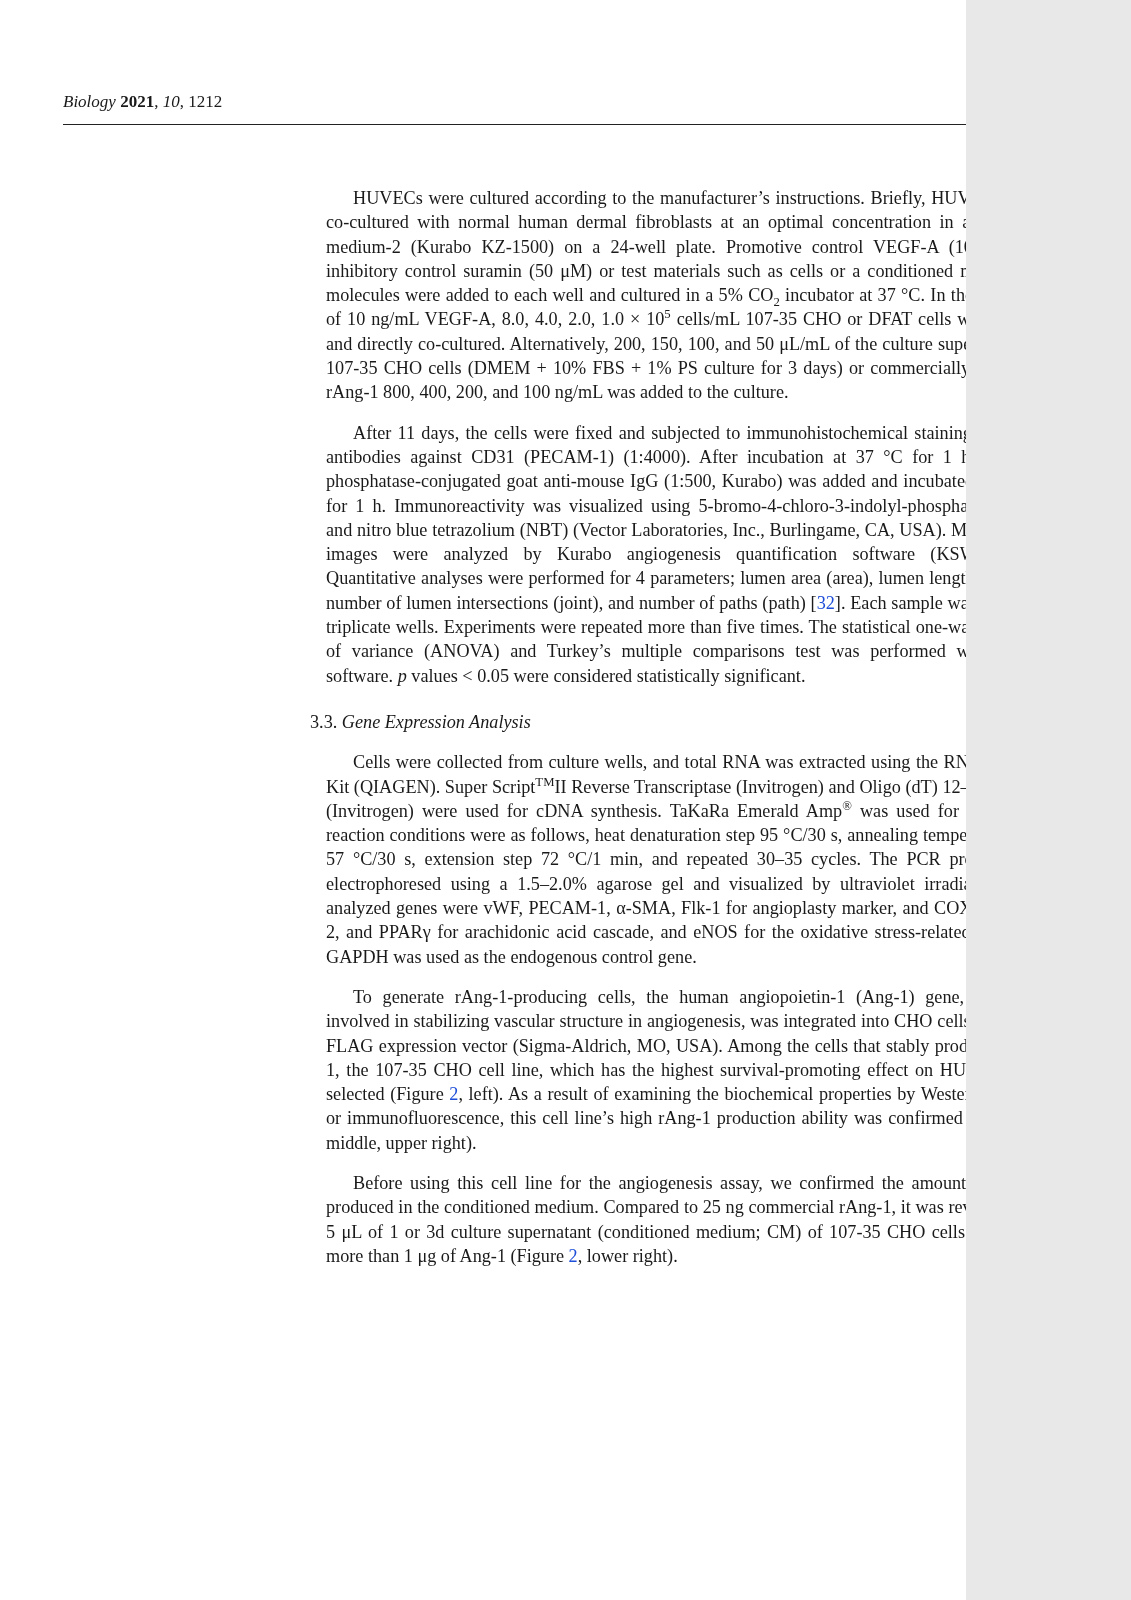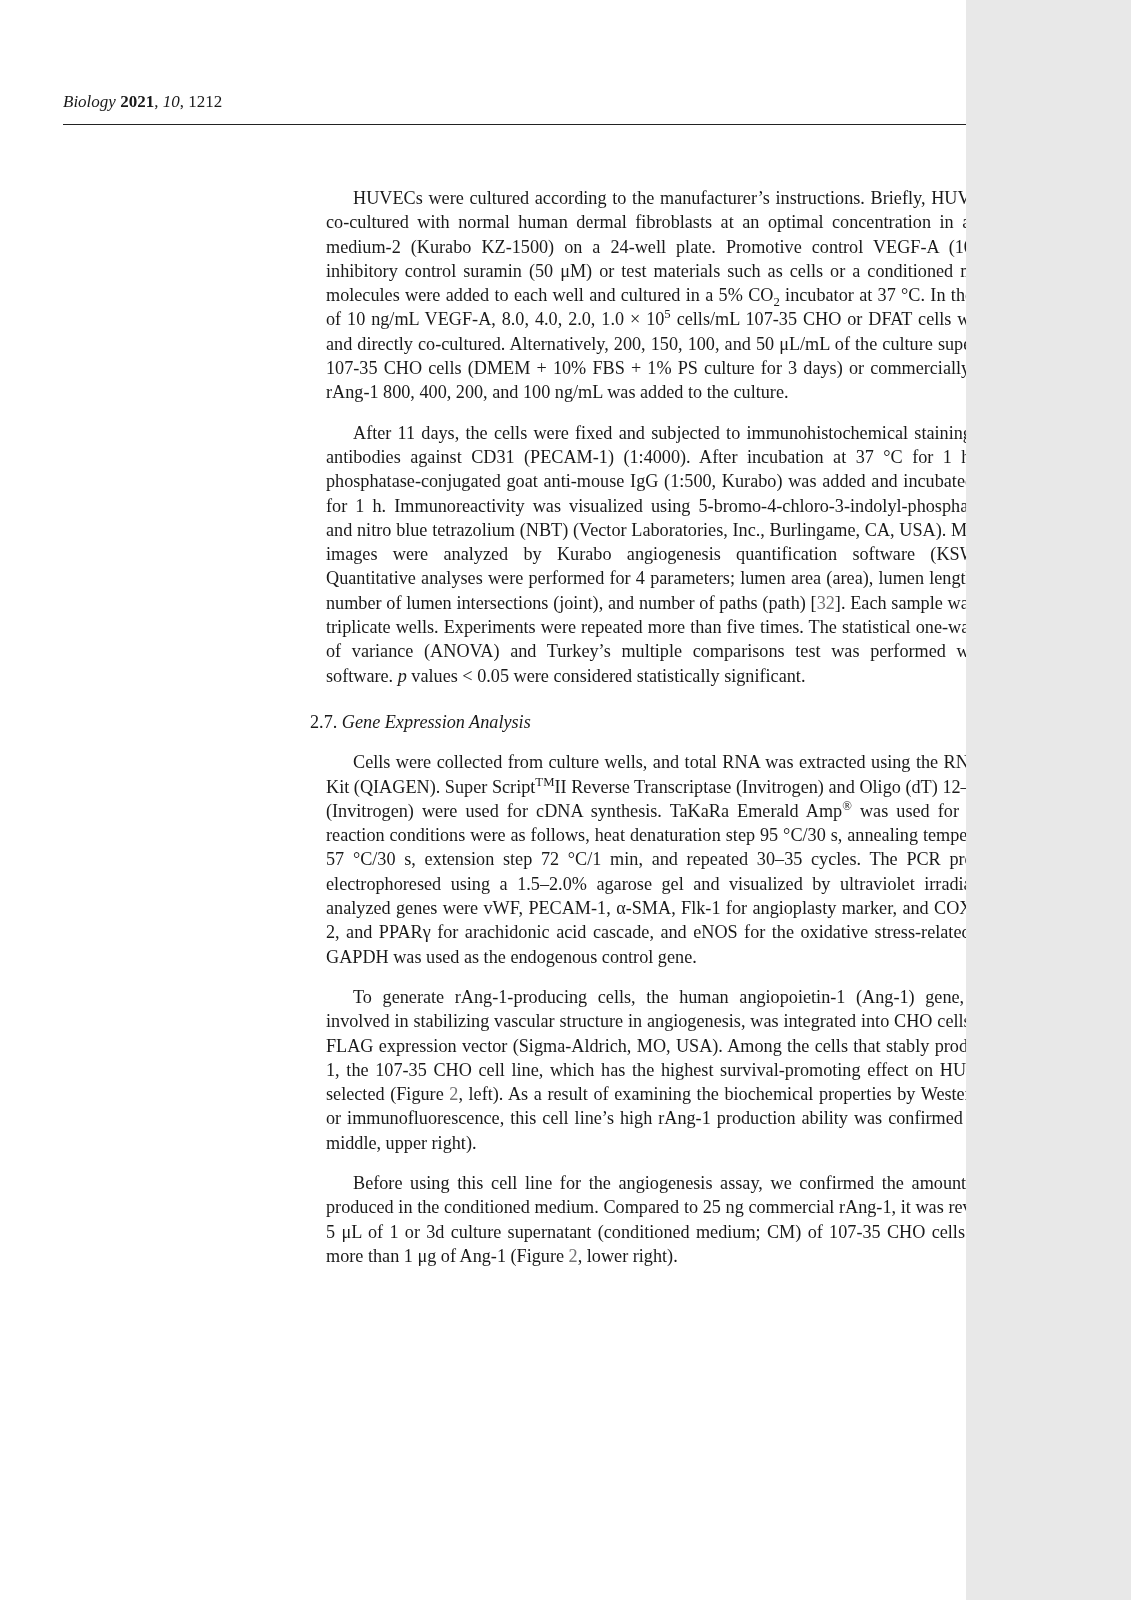--- a/index.html
+++ b/index.html
@@ -54,21 +54,21 @@
     font-weight: bold;
     margin: 26px 0 2px 0;
     text-align: left;
   }
   .subheading.tight { margin-top: 2px; }
   .para {
     margin: 16px;
     text-indent: 27px;
   }
   .para sub, .para sup { font-size: 0.7em; line-height: 0; }
-  .link { color: #737373; text-decoration: none; cursor: pointer; }
+  .link { color: #1d4ed8; text-decoration: none; cursor: pointer; }
 </style>
 </head>
 <body>
 
 <div class="page">
 
   <header class="pg-header">
     <div class="journal-ref"><i>Biology</i> <b>2021</b>, <i>10</i>, 1212</div>
     <div class="page-num">6 of 16</div>
   </header>
@@ -77,21 +77,21 @@
 
   <main class="content">
 
 
     <p class="para">HUVECs were cultured according to the manufacturer’s instructions. Briefly, HUVECs were co-cultured with normal human dermal fibroblasts at an optimal concentration in angiogenic medium-2 (Kurabo KZ-1500) on a 24-well plate. Promotive control VEGF-A (10 ng/mL), inhibitory control suramin (50 μM) or test materials such as cells or a conditioned medium or molecules were added to each well and cultured in a 5% CO<sub>2</sub> incubator at 37 °C. In the presence of 10 ng/mL VEGF-A, 8.0, 4.0, 2.0, 1.0 × 10<sup>5</sup> cells/mL 107-35 CHO or DFAT cells were added and directly co-cultured. Alternatively, 200, 150, 100, and 50 μL/mL of the culture supernatant of 107-35 CHO cells (DMEM + 10% FBS + 1% PS culture for 3 days) or commercially available rAng-1 800, 400, 200, and 100 ng/mL was added to the culture.</p>
 
 
 
     <p class="para">After 11 days, the cells were fixed and subjected to immunohistochemical staining by using antibodies against CD31 (PECAM-1) (1:4000). After incubation at 37 °C for 1 h, alkaline phosphatase-conjugated goat anti-mouse IgG (1:500, Kurabo) was added and incubated at 37 °C for 1 h. Immunoreactivity was visualized using 5-bromo-4-chloro-3-indolyl-phosphate (BCIP) and nitro blue tetrazolium (NBT) (Vector Laboratories, Inc., Burlingame, CA, USA). Microscopic images were analyzed by Kurabo angiogenesis quantification software (KSW-5000U). Quantitative analyses were performed for 4 parameters; lumen area (area), lumen length (length), number of lumen intersections (joint), and number of paths (path) [<a class="link">32</a>]. Each sample was tested in triplicate wells. Experiments were repeated more than five times. The statistical one-way analysis of variance (ANOVA) and Turkey’s multiple comparisons test was performed with Prism software. <i>p</i> values &lt; 0.05 were considered statistically significant.</p>
 
-    <h3 class="subheading"><span>2.7.</span> <span class="sec-title">Gene Expression Analysis</span></h3>
+    <h3 class="subheading"><span>3.3.</span> <span class="sec-title">Gene Expression Analysis</span></h3>
 
     <p class="para">Cells were collected from culture wells, and total RNA was extracted using the RNeasy Mini Kit (QIAGEN). Super Script<sup>TM</sup>II Reverse Transcriptase (Invitrogen) and Oligo (dT) 12–18 Primer (Invitrogen) were used for cDNA synthesis. TaKaRa Emerald Amp<sup>®</sup> was used for PCR. The reaction conditions were as follows, heat denaturation step 95 °C/30 s, annealing temperature 52–57 °C/30 s, extension step 72 °C/1 min, and repeated 30–35 cycles. The PCR product was electrophoresed using a 1.5–2.0% agarose gel and visualized by ultraviolet irradiation. The analyzed genes were vWF, PECAM-1, α-SMA, Flk-1 for angioplasty marker, and COX-1, COX-2, and PPARγ for arachidonic acid cascade, and eNOS for the oxidative stress-related pathway. GAPDH was used as the endogenous control gene.</p>
 
 
 
     <p class="para">To generate rAng-1-producing cells, the human angiopoietin-1 (Ang-1) gene, which is involved in stabilizing vascular structure in angiogenesis, was integrated into CHO cells using the FLAG expression vector (Sigma-Aldrich, MO, USA). Among the cells that stably produce rAng-1, the 107-35 CHO cell line, which has the highest survival-promoting effect on HUVEC, was selected (Figure <a class="link">2</a>, left). As a result of examining the biochemical properties by Western blotting or immunofluorescence, this cell line’s high rAng-1 production ability was confirmed (Figure <a class="link">2</a>, middle, upper right).</p>
 
     <p class="para">Before using this cell line for the angiogenesis assay, we confirmed the amount of Ang-1 produced in the conditioned medium. Compared to 25 ng commercial rAng-1, it was revealed that 5 μL of 1 or 3d culture supernatant (conditioned medium; CM) of 107-35 CHO cells contained more than 1 μg of Ang-1 (Figure <a class="link">2</a>, lower right).</p>
 
   </main>

